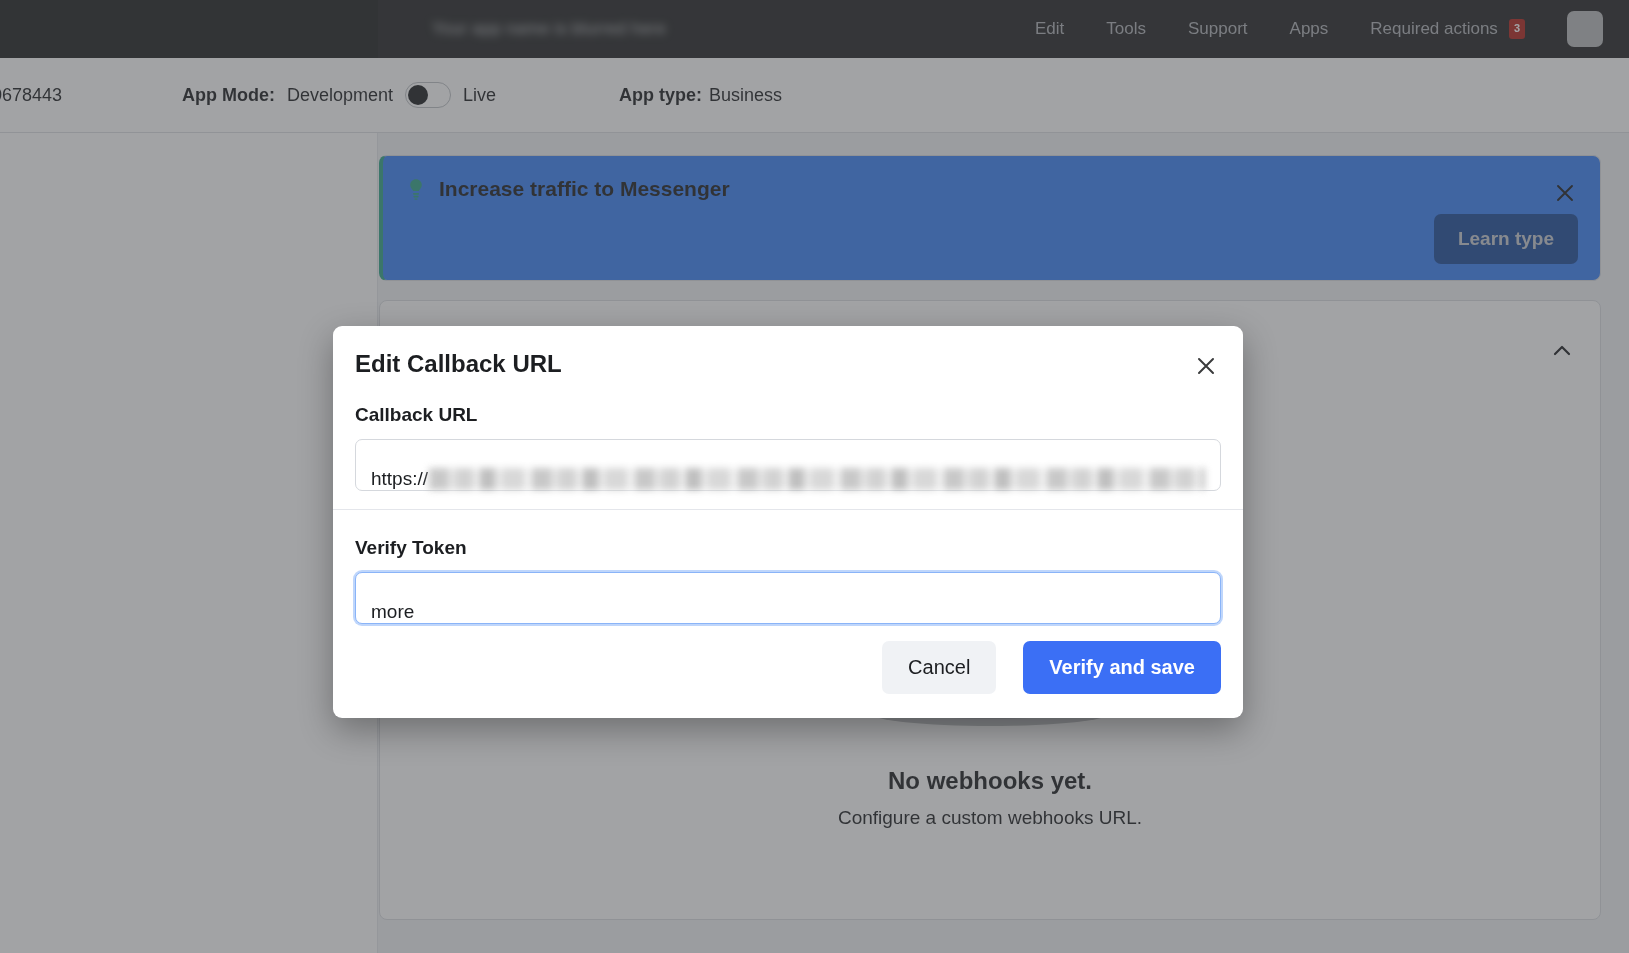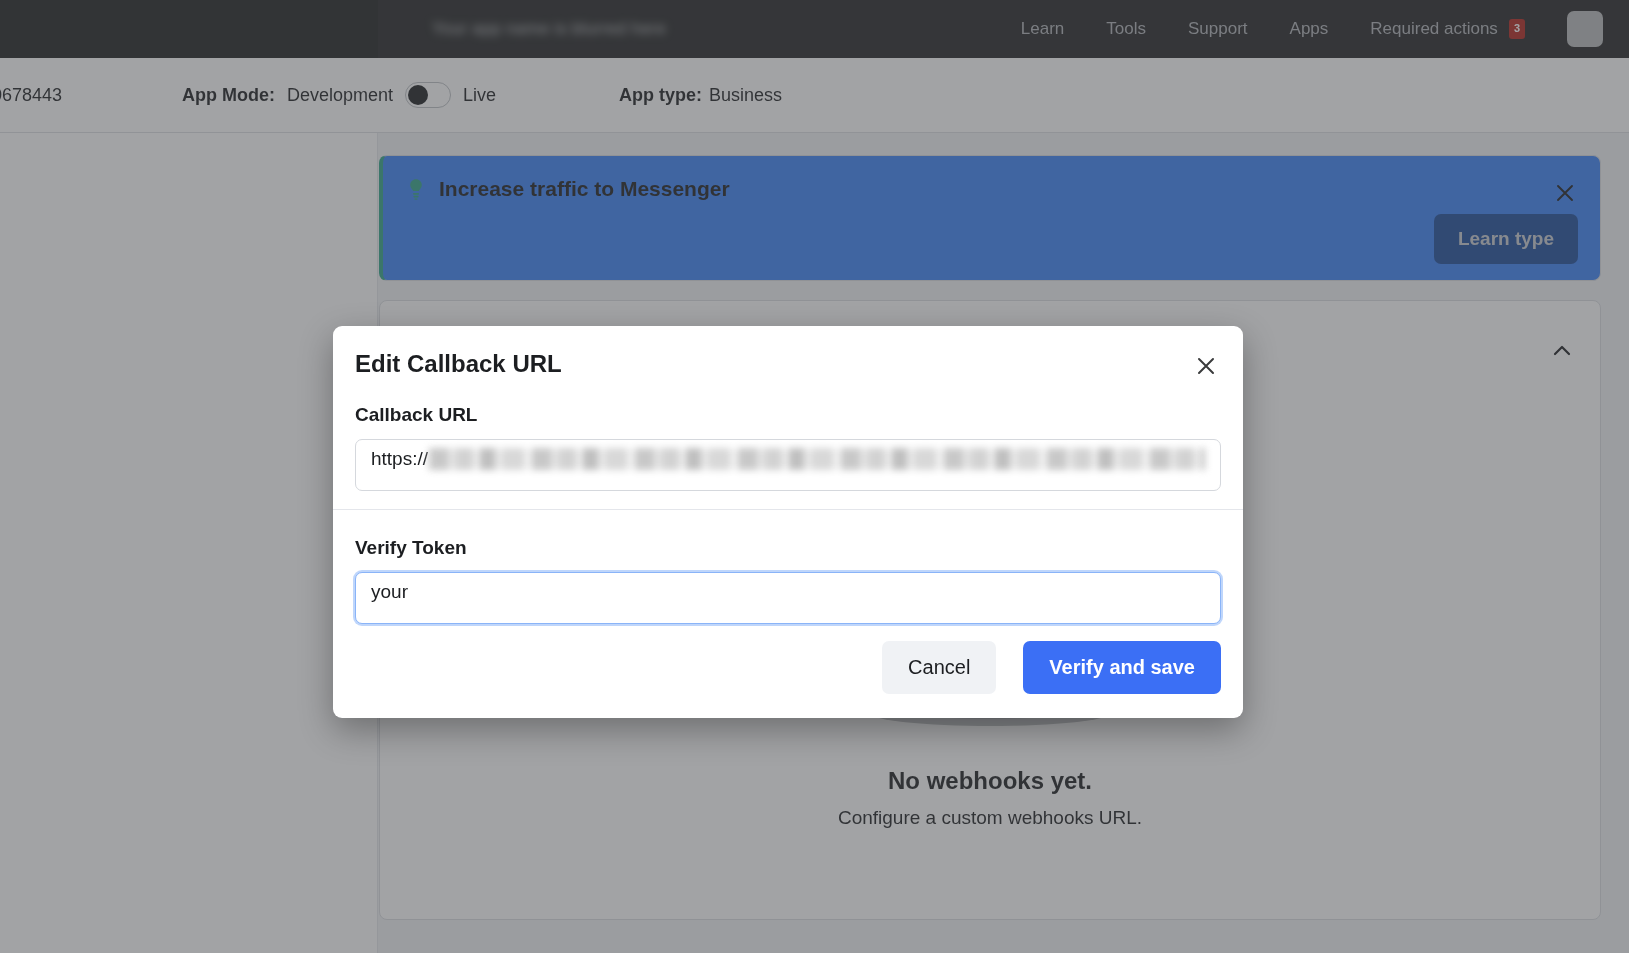--- a/index.html
+++ b/index.html
@@ -300,22 +300,22 @@
 
   .input-box {
     position: absolute;
     left: 22px;
     width: 866px;
     height: 52px;
     border: 1px solid #d5d8dd;
     border-radius: 7px;
     background: #ffffff;
     display: flex;
-    align-items: flex-start;
-    padding: 8px 15px;
+    align-items: flex-end;
+    padding: 0 15px;
     font-size: 19px;
     color: #1c1e21;
     cursor: text;
   }
   .input-callback { top: 113px; }
   .input-token {
     top: 246px;
     border: 1px solid #8ab4f8;
     box-shadow: 0 0 0 2px rgba(138,180,248,0.55);
   }
@@ -377,21 +377,21 @@
 </head>
 <body>
 
 <div id="page">
 
   <div class="topnav">
     <div class="topnav-left-pane"></div>
     <div class="topnav-appname">Your app name is blurred here</div>
     <div class="topnav-spacer"></div>
     <div class="topnav-links">
-      <span class="topnav-link">Learn</span>
+      <span class="topnav-link">Edit</span>
       <span class="topnav-link">Tools</span>
       <span class="topnav-link">Support</span>
       <span class="topnav-link">Apps</span>
       <span class="required-actions">
         <span class="topnav-link">Required actions</span>
         <span class="badge-count">3</span>
       </span>
       <span class="account-chip"></span>
     </div>
   </div>
@@ -472,20 +472,20 @@
   <div class="input-box input-callback">
     <span class="url-prefix">https://</span>
     <span class="url-redacted"></span>
   </div>
 
   <div class="modal-divider"></div>
 
   <div class="field-label lbl-token">Verify Token</div>
 
   <div class="input-box input-token">
-    <span>your</span>
+    <span>more</span>
   </div>
 
   <div class="modal-actions">
     <button class="btn btn-cancel">Cancel</button>
     <button class="btn btn-primary">Verify and save</button>
   </div>
 </div>
 
 </body></html>

